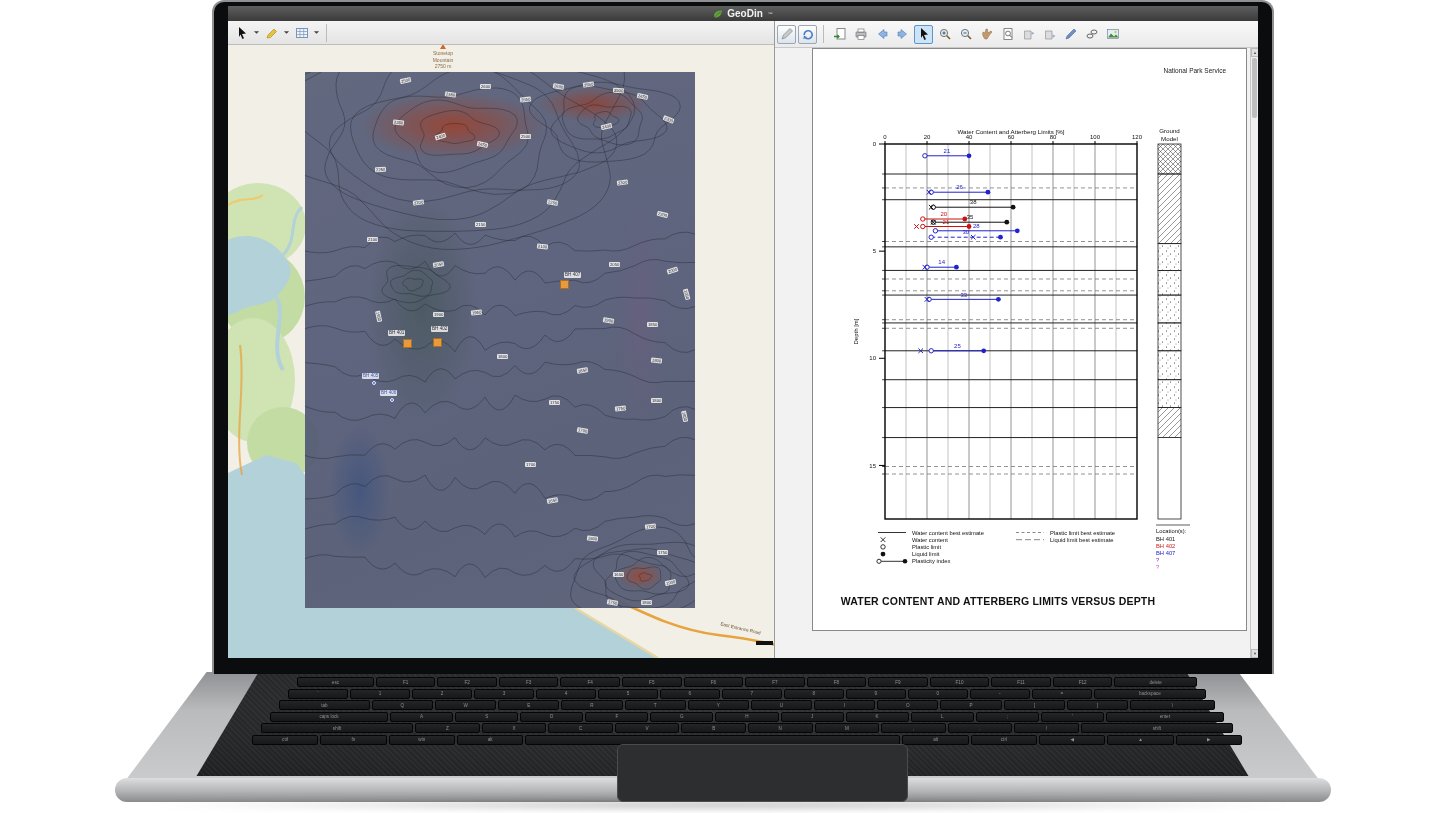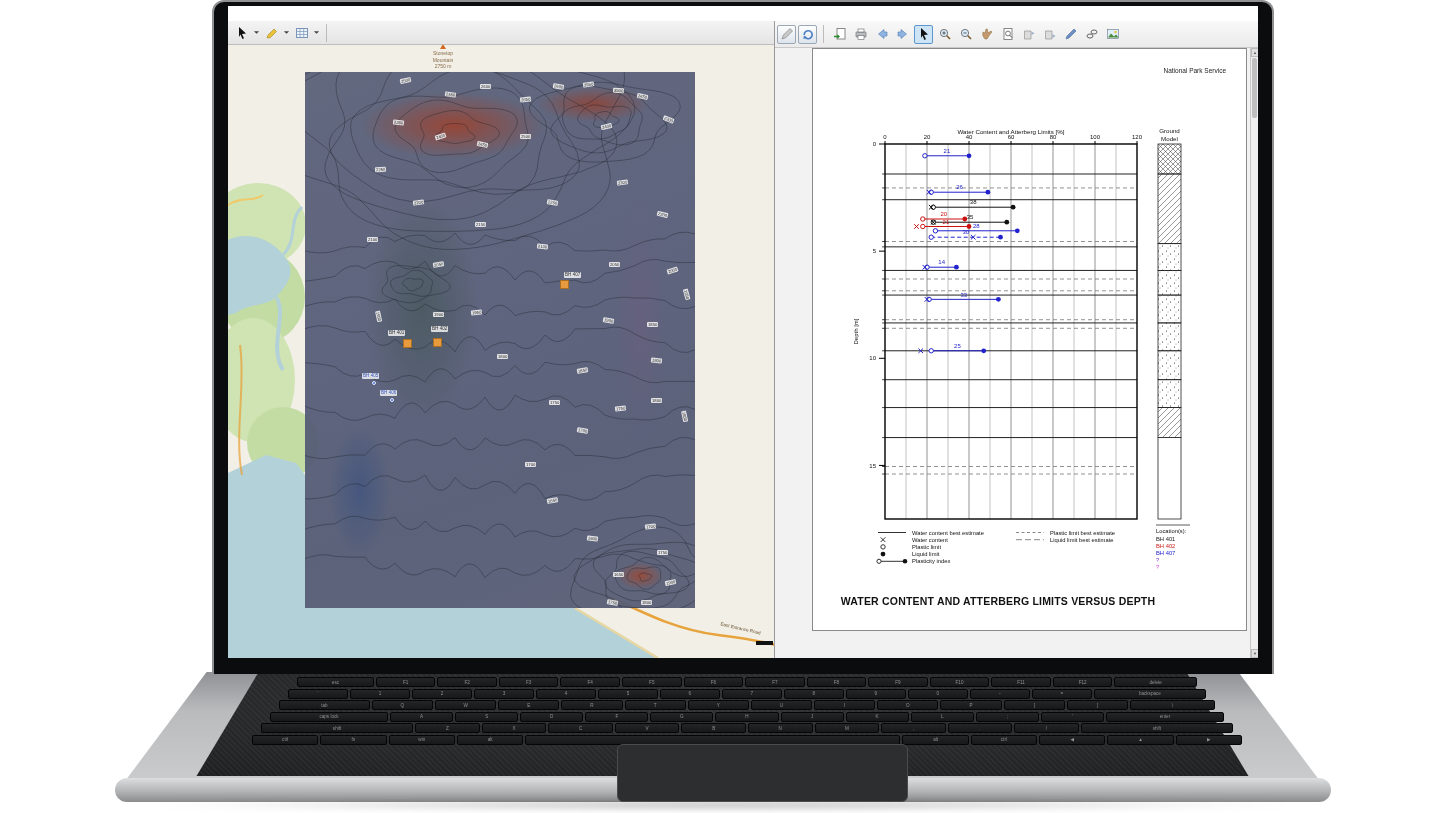--- a/index.html
+++ b/index.html
@@ -183,20 +183,30 @@
         <div class="key" style="flex-grow:1;">▲</div>
         <div class="key" style="flex-grow:1;">▶</div>
       </div>
     </div>
   <div class="trackpad"></div>
   <div class="lapshadow"></div>
 
   <div class="lid">
     <div class="screen" style="left:14px;top:4px;">
 
+      <div class="titlebar">
+        <span style="display:inline-flex;">
+          <svg width="10" height="10" viewBox="0 0 10 10">
+              <path d="M1 7C1 3.5 4 1.5 9 1.5 8.5 6 6 8.5 2.5 8.5 2 8.5 1.3 8 1 7z" fill="#63a23a"></path>
+              <path d="M2 8C3.5 5.5 5.5 4 8 3" stroke="#3c7020" stroke-width=".7" fill="none"></path>
+            </svg>
+        </span>
+        <span>GeoDin</span>
+          <sup>™</sup>
+      </div>
 
       <div class="content">
 
         <div class="map-pane">
           <div class="map-toolbar" id="mapToolbar">
               <div class="tbtn">
                 <svg width="14" height="14" viewBox="0 0 14 14">
                   <path d="M4 1l7 6.5-4 .4 2 4.4-1.6.7-1.9-4.4L4 11z" fill="#111"></path>
                 </svg>
               </div>

